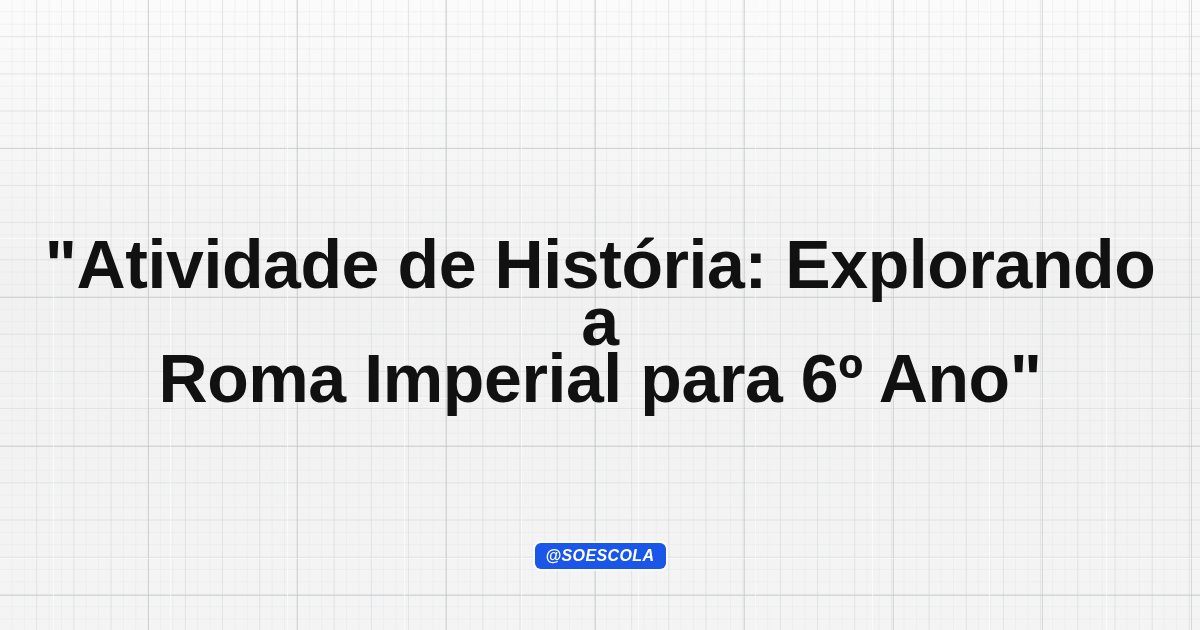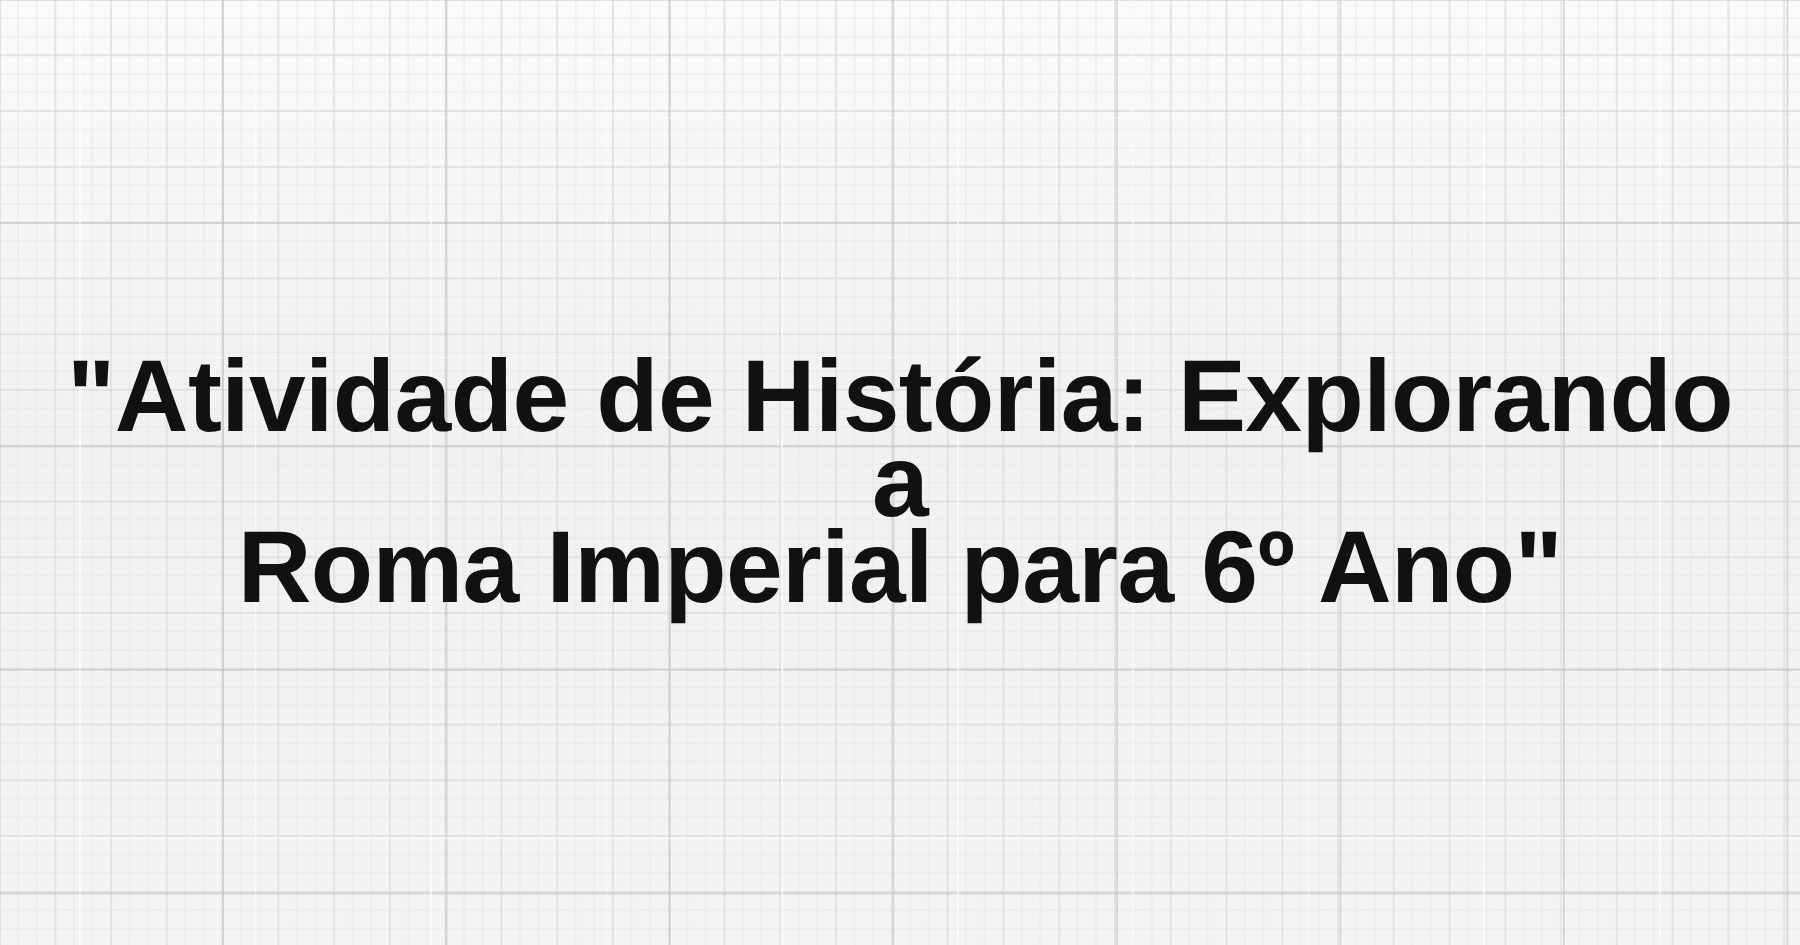--- a/index.html
+++ b/index.html
@@ -115,14 +115,17 @@
 <div id="card">
 
   <div id="grid-background"></div>
   <div id="paper-texture"></div>
 
   <div id="title-block">
     <h1 id="page-title">"Atividade de História: Explorando a
 Roma Imperial para 6º Ano"</h1>
   </div>
 
+  <div id="badge-row">
+    <span id="watermark-badge">@SOESCOLA</span>
+  </div>
 
 </div>
 
 </body></html>

